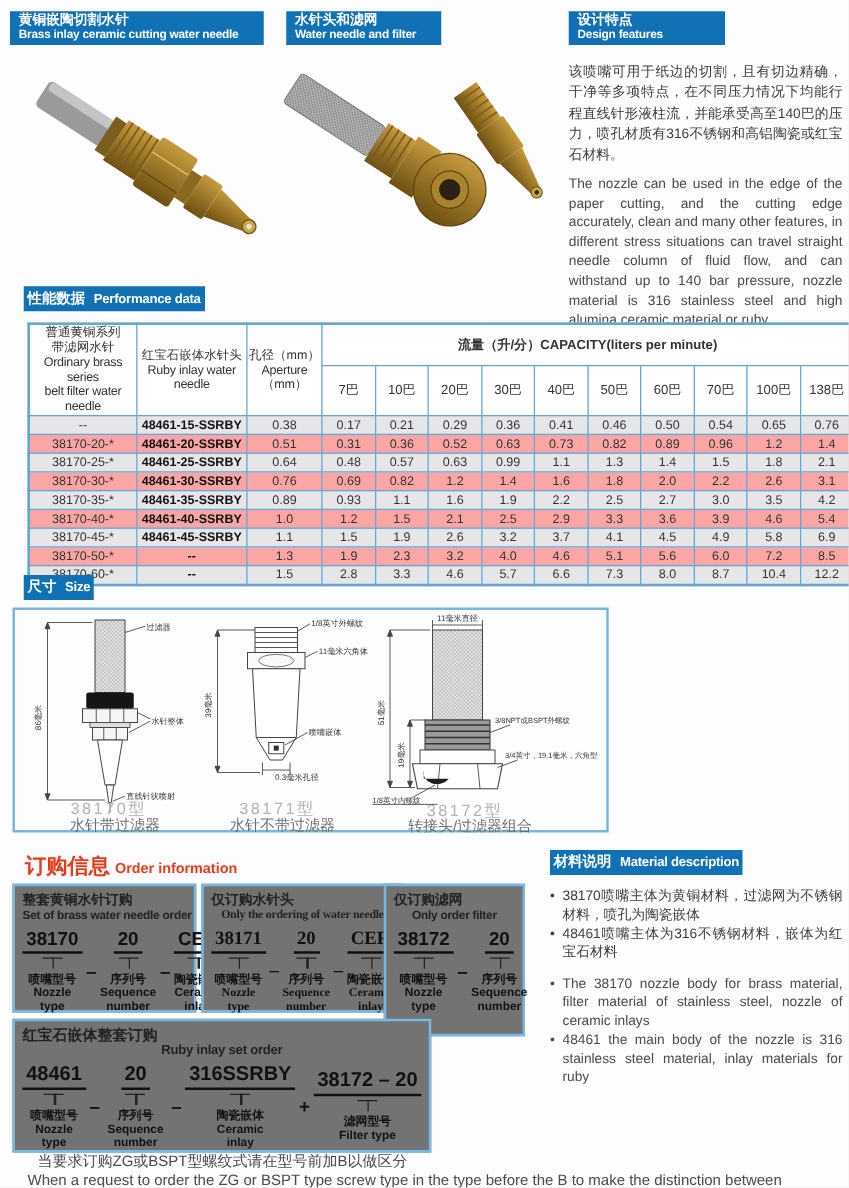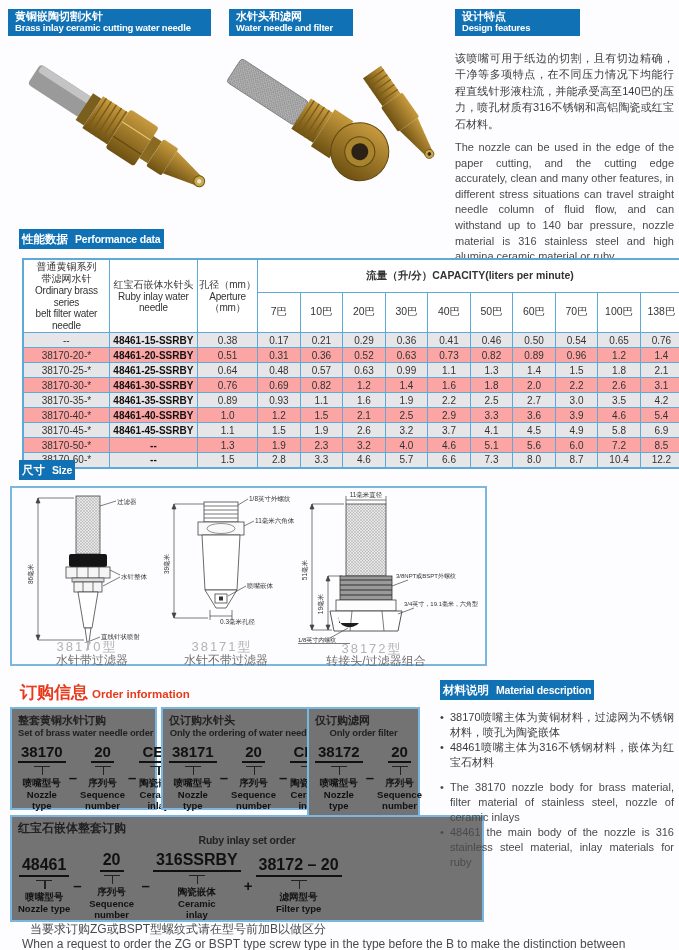--- a/index.html
+++ b/index.html
@@ -506,21 +506,21 @@
         </div>
         <div class="ob-sep">–</div>
         <div class="ob-seg">
           <div class="ob-code">CER</div>
           <div class="ob-tick"></div>
           <div class="ob-lz">陶瓷嵌体</div>
           <div class="ob-le">Ceramic inlay</div>
         </div>
       </div>
   </div>
-  <div class="order-box" style="left:161px; top:707px; width:162px; height:103px;">
+  <div class="order-box" style="left:161px; top:707px; width:162px; height:103px;font-family:Liberation Serif, serif;">
     <div class="ob-title-zh">仅订购水针头</div>
     <div class="ob-title-en">Only the ordering of water needle</div>
     <div class="ob-row">
         <div class="ob-seg">
           <div class="ob-code">38171</div>
           <div class="ob-tick"></div>
           <div class="ob-lz">喷嘴型号</div>
           <div class="ob-le">Nozzle type</div>
         </div>
         <div class="ob-sep">–</div>
@@ -551,21 +551,21 @@
         </div>
         <div class="ob-sep">–</div>
         <div class="ob-seg">
           <div class="ob-code">20</div>
           <div class="ob-tick"></div>
           <div class="ob-lz">序列号</div>
           <div class="ob-le">Sequence number</div>
         </div>
       </div>
   </div>
-  <div class="order-box" id="box-ruby" style="left:10px; top:815px; width:474px; height:107px;">
+  <div class="order-box" id="box-ruby" style="left:10px; top:815px; width:335px; height:107px;">
     <div class="ob-title-zh" style="font-size:12px">红宝石嵌体整套订购</div>
     <div class="ob-title-en" style="font-size:10.5px">Ruby inlay set order</div>
     <div class="ob-row">
         <div class="ob-seg">
           <div class="ob-code">48461</div>
           <div class="ob-tick"></div>
           <div class="ob-lz">喷嘴型号</div>
           <div class="ob-le">Nozzle type</div>
         </div>
         <div class="ob-sep">–</div>

